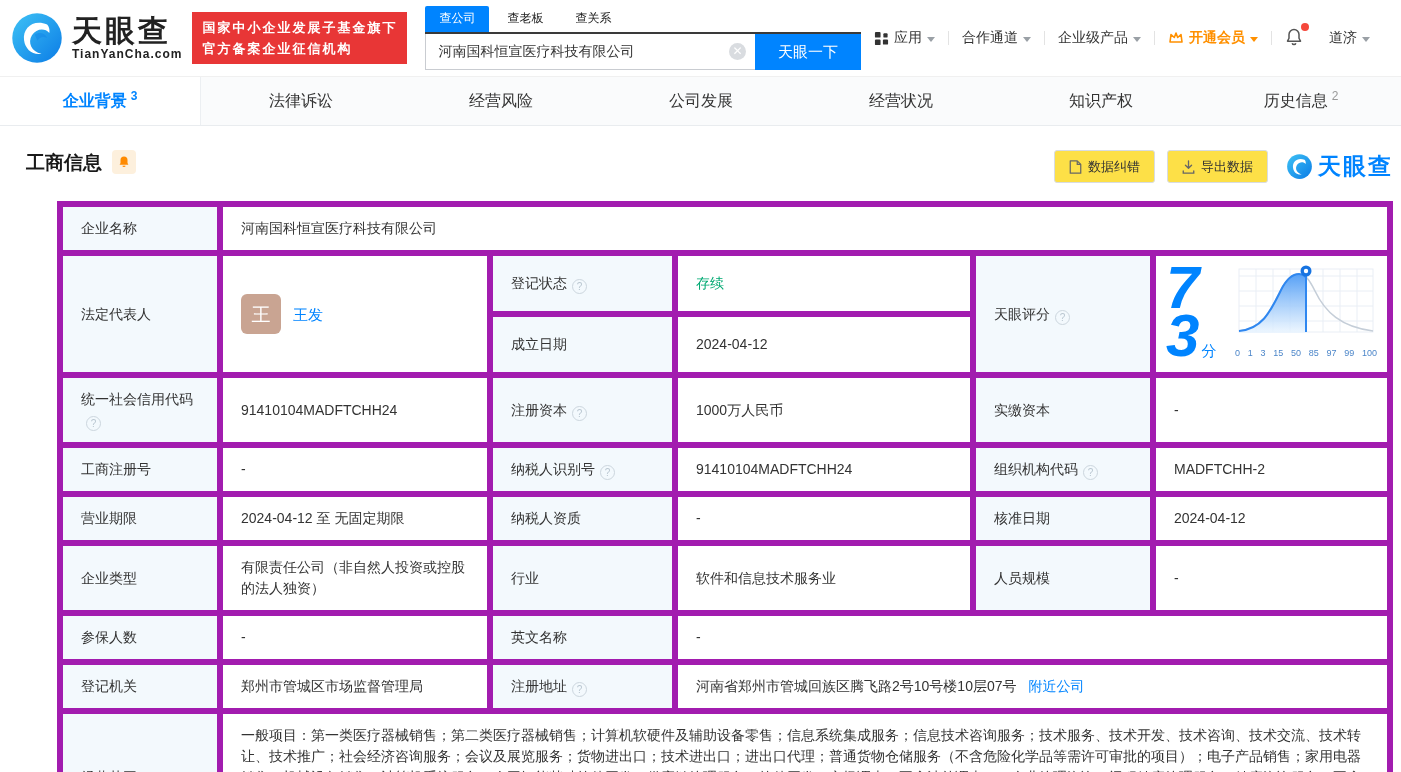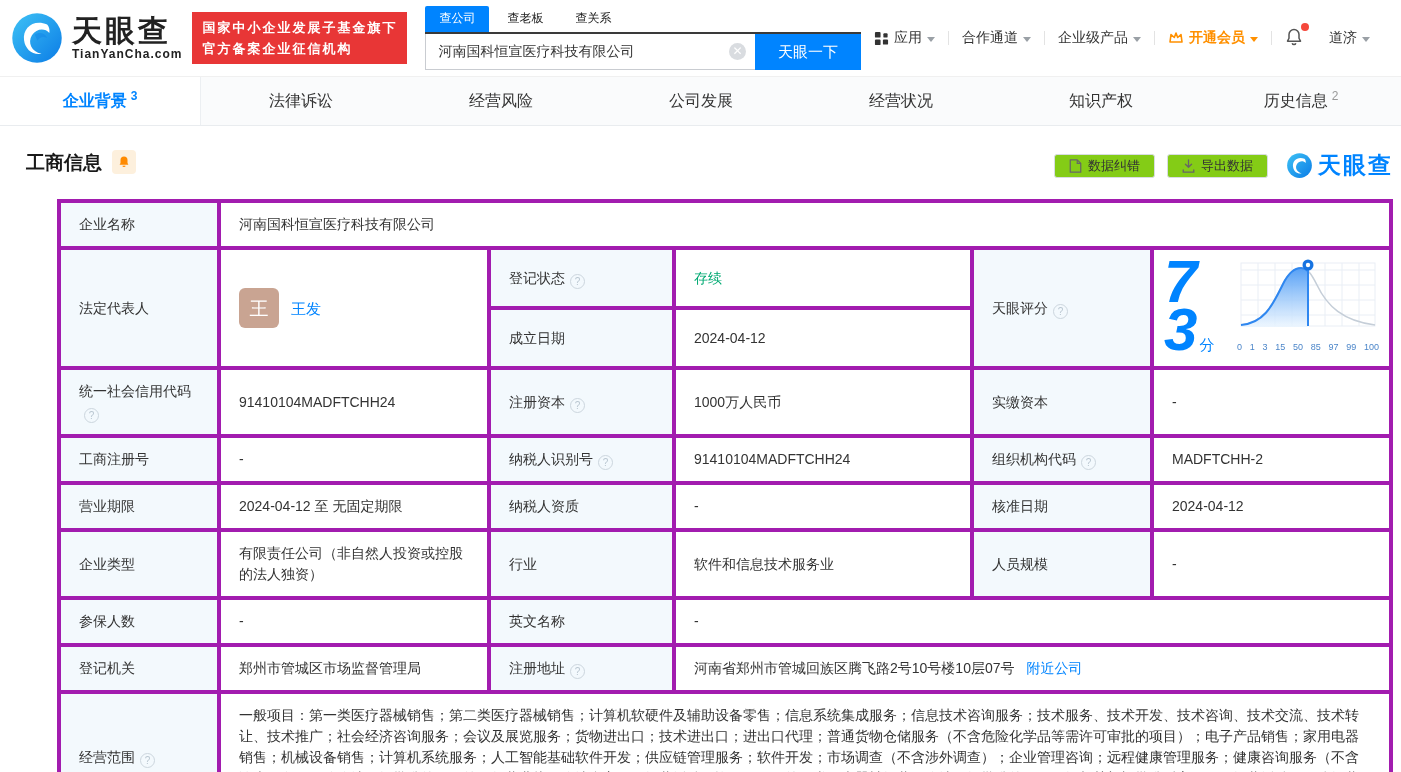--- a/index.html
+++ b/index.html
@@ -40,29 +40,29 @@
   .page-tab.active { background:#fff; color:#0084ff; font-weight:bold; border-right:1px solid #eceff2; }
   .tab-badge { font-size:12px; margin:-10px 0 0 4px; color:#999; }
   .page-tab.active .tab-badge { color:#0084ff; }
 
   
   .section-head { display:flex; align-items:flex-start; padding:24px 8px 14px 26px; }
   .section-title { font-size:19px; font-weight:bold; color:#1a1a1a; }
   .bell-badge { width:24px; height:24px; margin-left:10px; background:#fdf0dd; border-radius:4px;
     display:flex; align-items:center; justify-content:center; cursor:pointer; }
   .head-actions { margin-left:auto; display:flex; align-items:center; gap:12px; }
-  .h-btn { display:flex; align-items:center; gap:6px; height:24px; padding:0 14px; background:#84cc16;
+  .h-btn { display:flex; align-items:center; gap:6px; height:33px; padding:0 14px; background:#fde047;
     border:1px solid #d8dce2; border-radius:3px; font-size:13px; color:#333; cursor:pointer; font-family:inherit; }
   .wm-logo { display:flex; align-items:center; gap:5px; margin-left:6px; }
   .wm-logo span { font-size:23px; font-weight:bold; color:#0084ff; letter-spacing:2px; }
 
   
   .table-wrap { margin:4px 8px 0 57px; }
   table.info { width:100%; border-collapse:collapse; table-layout:fixed; font-size:14px; }
-  table.info td { border:4px solid #a21caf; padding:11px 18px; vertical-align:middle; line-height:21px;
+  table.info td { border:6px solid #a21caf; padding:11px 18px; vertical-align:middle; line-height:21px;
     word-break:break-all; }
   td.lbl { background:#f3f9fd; color:#333; }
   .q-icon { display:inline-block; width:15px; height:15px; border:1px solid #ccd6de; border-radius:50%;
     color:#b9c6d0; font-size:10px; line-height:14px; text-align:center; margin-left:5px; vertical-align:-2px; }
   .green { color:#00a972; }
   a.blue-link { color:#0084ff; text-decoration:none; cursor:pointer; }
   .rep-cell { display:flex; align-items:center; gap:12px; }
   .avatar { width:40px; height:40px; border-radius:6px; background:#c9a492; color:#fff; font-size:19px;
     display:flex; align-items:center; justify-content:center; flex:0 0 40px; }
   .rep-name { font-size:15px; }

